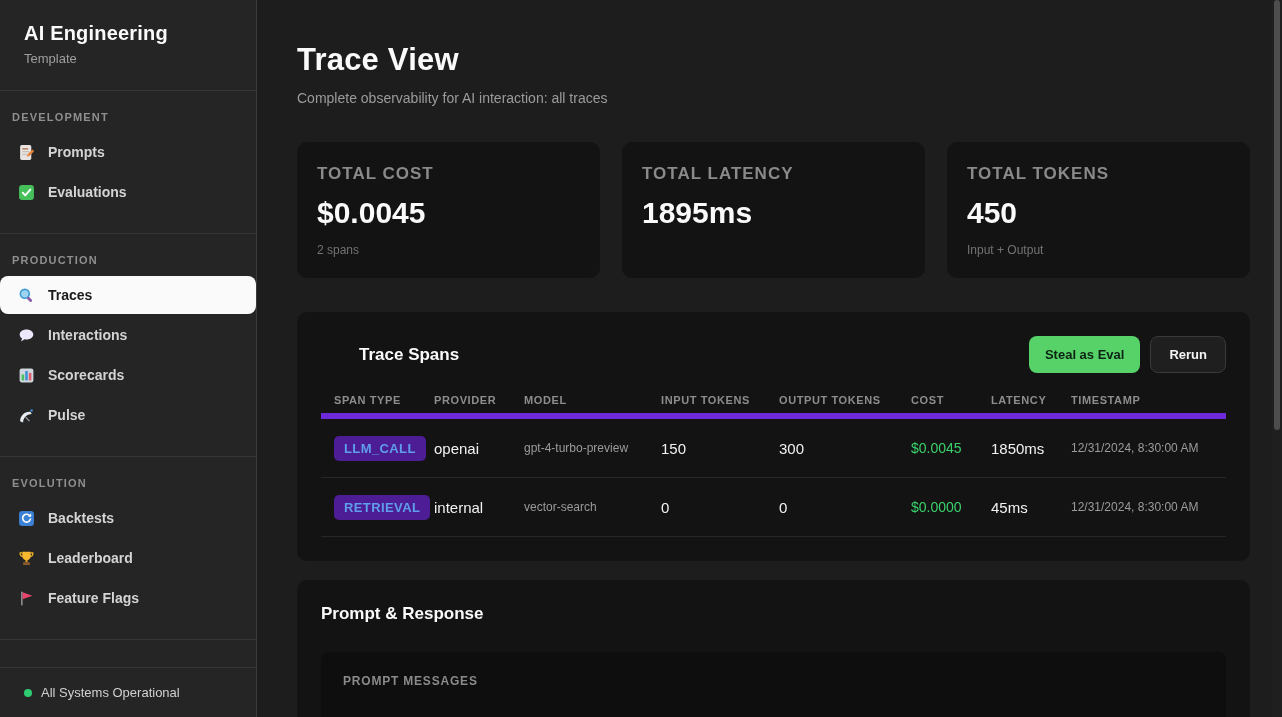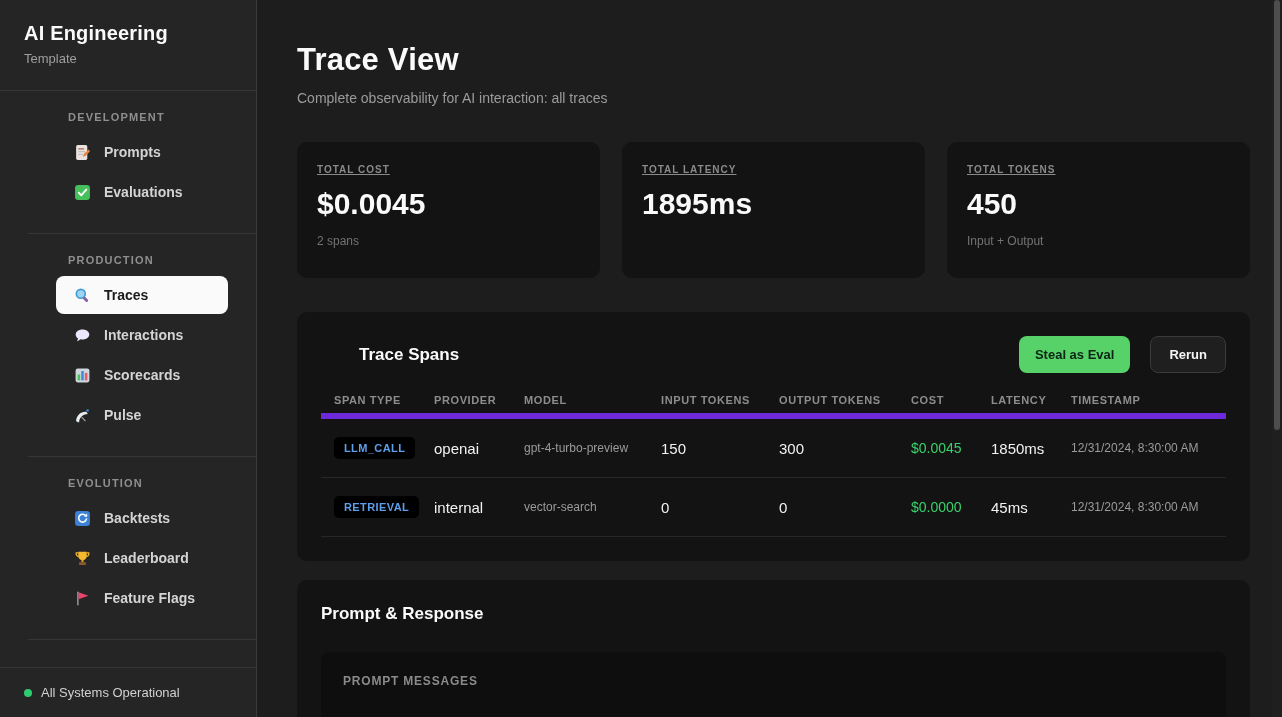--- a/index.html
+++ b/index.html
@@ -11,21 +11,21 @@
   }
   
   .sidebar {
     width:257px; min-width:257px; height:717px;
     background:#252525; border-right:1px solid #3a3a3a;
     display:flex; flex-direction:column;
   }
   .sb-header { padding:22px 24px 24px; border-bottom:1px solid #363636; }
   .sb-title { font-size:20px; font-weight:bold; color:#fafafa; letter-spacing:.2px; }
   .sb-sub   { font-size:13px; color:#9e9e9e; margin-top:6px; }
-  .section  { padding:16px 28px 20px; border-bottom:1px solid #363636;margin-left:28px; }
+  .section  { padding:16px 0 20px; border-bottom:1px solid #363636; }
   .sec-label{
     font-size:11px; font-weight:bold; letter-spacing:1.2px;
     color:#8f8f8f; margin:4px 0 10px 12px; text-transform:uppercase;
   }
   .item {
     display:flex; align-items:center; gap:13px;
     height:38px; padding:0 12px 0 18px; margin-bottom:2px;
     border-radius:8px; cursor:pointer;
     font-size:14px; font-weight:bold; color:#d4d4d4;
   }
@@ -40,30 +40,30 @@
   .dot { width:8px; height:8px; border-radius:50%; background:#2ecc71; flex:0 0 8px; }
   
   .main { flex:1; padding:42px 32px 0 40px; position:relative; }
   .page-title { font-size:31px; font-weight:bold; color:#fafafa; letter-spacing:.2px; }
   .page-sub   { font-size:14px; color:#9b9b9b; margin-top:12px; }
   .stats { display:flex; gap:22px; margin-top:36px; }
   .card {
     flex:1; background:#131313; border-radius:10px;
     padding:22px 20px; height:136px;
   }
-  .c-label { font-size:10px; font-weight:bold; letter-spacing:1px; color:#8a8a8a; text-transform:uppercase;text-decoration:underline; }
+  .c-label { font-size:17px; font-weight:bold; letter-spacing:1px; color:#8a8a8a; text-transform:uppercase; }
   .c-value { font-size:30px; font-weight:bold; color:#fafafa; margin-top:12px; }
   .c-sub   { font-size:12px; color:#737373; margin-top:13px; }
   .panel {
     background:#131313; border-radius:10px;
     padding:24px; margin-top:34px;
   }
   .panel-head { display:flex; align-items:center; justify-content:space-between;margin-left:38px; }
   .panel-title { font-size:17px; font-weight:bold; color:#fafafa; }
-  .head-btns { display:flex; gap:20px; }
+  .head-btns { display:flex; gap:10px; }
   .btn-green {
     background:#57d269; color:#0b2413; border:none; border-radius:8px;
     font-family:inherit; font-size:13px; font-weight:bold;
     padding:10px 16px; cursor:pointer;
   }
   .btn-dark {
     background:#1f1f1f; color:#f5f5f5; border:1px solid #3a3a3a; border-radius:8px;
     font-family:inherit; font-size:13px; font-weight:bold;
     padding:10px 18px; cursor:pointer;
   }
@@ -77,22 +77,22 @@
   .trow.body { height:59px; border-bottom:1px solid #272727; }
   .th {
     font-size:11px; font-weight:bold; letter-spacing:.6px;
     color:#8d8d8d; text-transform:uppercase;
   }
   .th:first-child, .td:first-child { padding-left:13px; }
   .td { font-size:15px; color:#f2f2f2; }
   .td.model, .td.ts { font-size:12px; color:#9b9b9b; }
   .td.cost { font-size:14px; color:#3ad16b; }
   .badge {
-    display:inline-block; background:#000000; color:#5f9eea;
-    font-size:11px; font-weight:bold; letter-spacing:.4px;
+    display:inline-block; background:#4c1d95; color:#5f9eea;
+    font-size:13px; font-weight:bold; letter-spacing:.4px;
     padding:5px 10px; border-radius:5px;
   }
   .pr-panel { margin-top:19px; padding-bottom:40px; }
   .inner-box {
     margin-top:28px; background:#0e0e0e; border-radius:8px;
     padding:22px; height:120px;
   }
   .pm-label { font-size:12px; font-weight:bold; letter-spacing:.8px; color:#8a8a8a; text-transform:uppercase; }
   
   .scrollbar-track {

